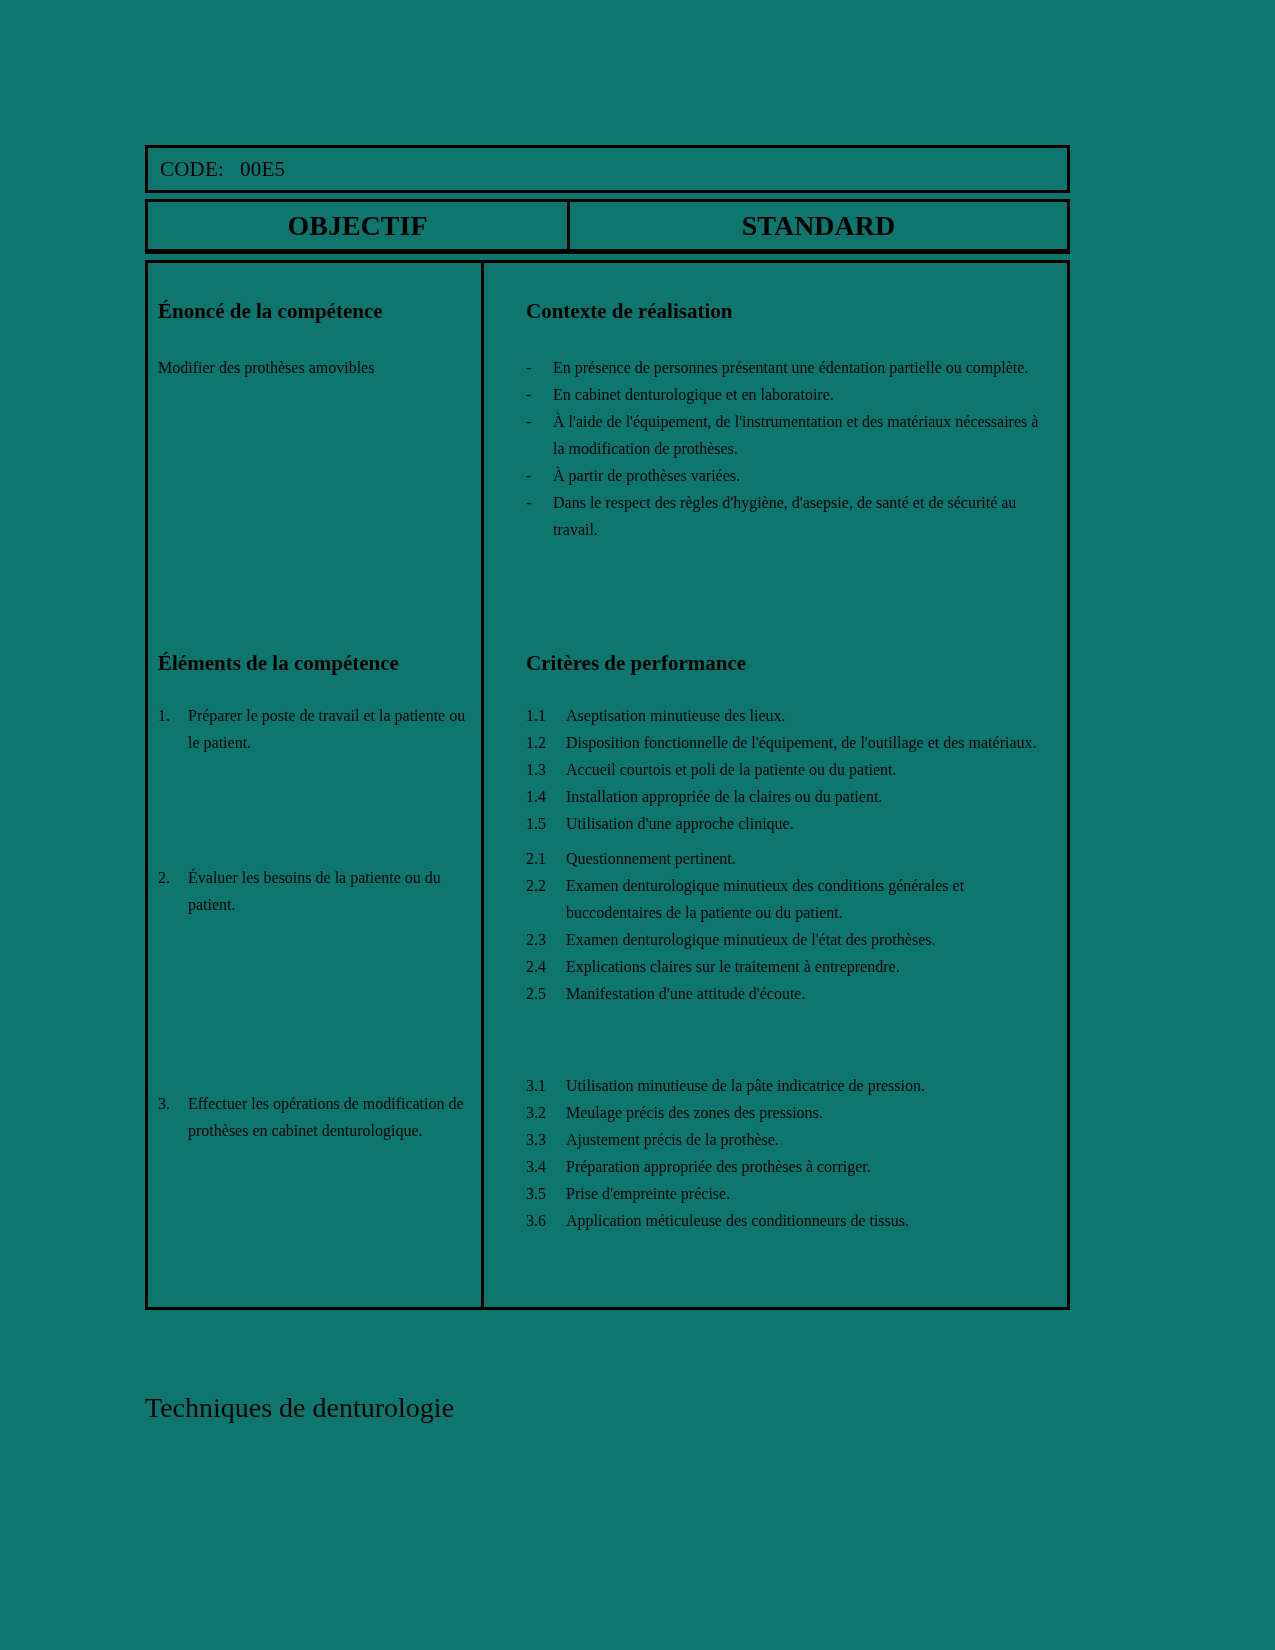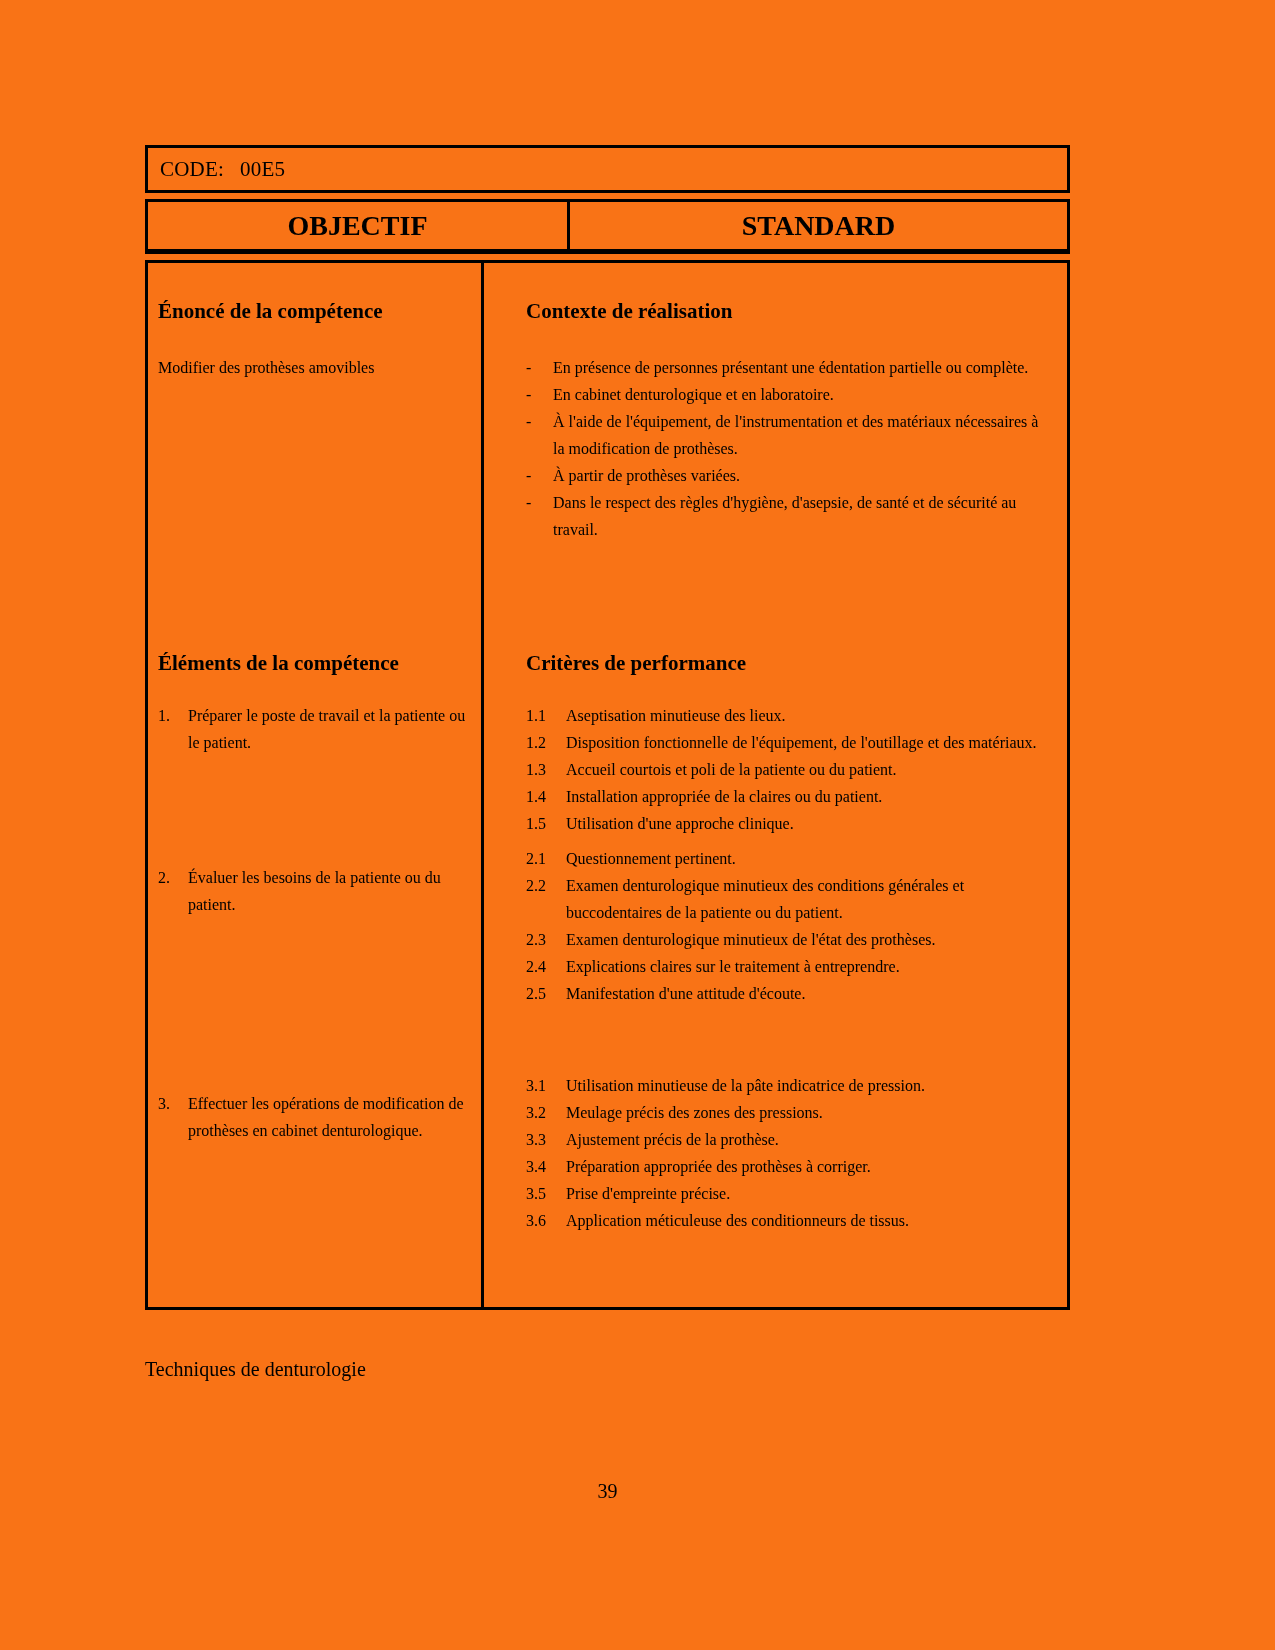--- a/index.html
+++ b/index.html
@@ -3,21 +3,21 @@
 <meta charset="utf-8">
 <style>
   * { margin:0; padding:0; box-sizing:border-box; }
   html,body { background:#ffffff; }
   body {
     width:1275px; height:1650px;
     position:relative;
     font-family:"Liberation Serif", serif;
     color:#000;
   }
-  .page { position:absolute; inset:0; background:#f97316; }
+  .page { position:absolute; inset:0; background:#0f766e; }
 
   
   .code-box {
     position:absolute; left:145px; top:145px; width:925px; height:48px;
     border:3px solid #000;
     display:flex; align-items:center; padding-left:12px;
     font-size:21px; letter-spacing:0.2px;
   }
   .code-box .code-value { margin-left:16px; }
 
@@ -49,22 +49,22 @@
   
   .item { display:flex; align-items:flex-start; }
   .item .num { flex:0 0 30px; }
   .item .txt { flex:1; }
   .crit .num { flex:0 0 40px; }
   .bullet .num { flex:0 0 27px; }
   .stack .item { margin:0; }
 
   
   .footer-line {
-    position:absolute; left:145px; top:1358px;
-    font-size:20px;
+    position:absolute; left:145px; top:1392px;
+    font-size:28px;
   }
   .page-number {
     position:absolute; left:145px; top:1480px; width:925px;
     text-align:center; font-size:20px;
   }
 </style>
 </head>
 <body>
 
 <div class="page">
@@ -211,15 +211,14 @@
         <div class="item crit">
           <span class="num">3.6</span>
           <span class="txt">Application méticuleuse des conditionneurs de tissus.</span>
         </div>
       </div>
 
     </div>
   </div>
 
   <div class="footer-line">Techniques de denturologie</div>
-  <div class="page-number">39</div>
 
 </div>
 
 </body></html>

